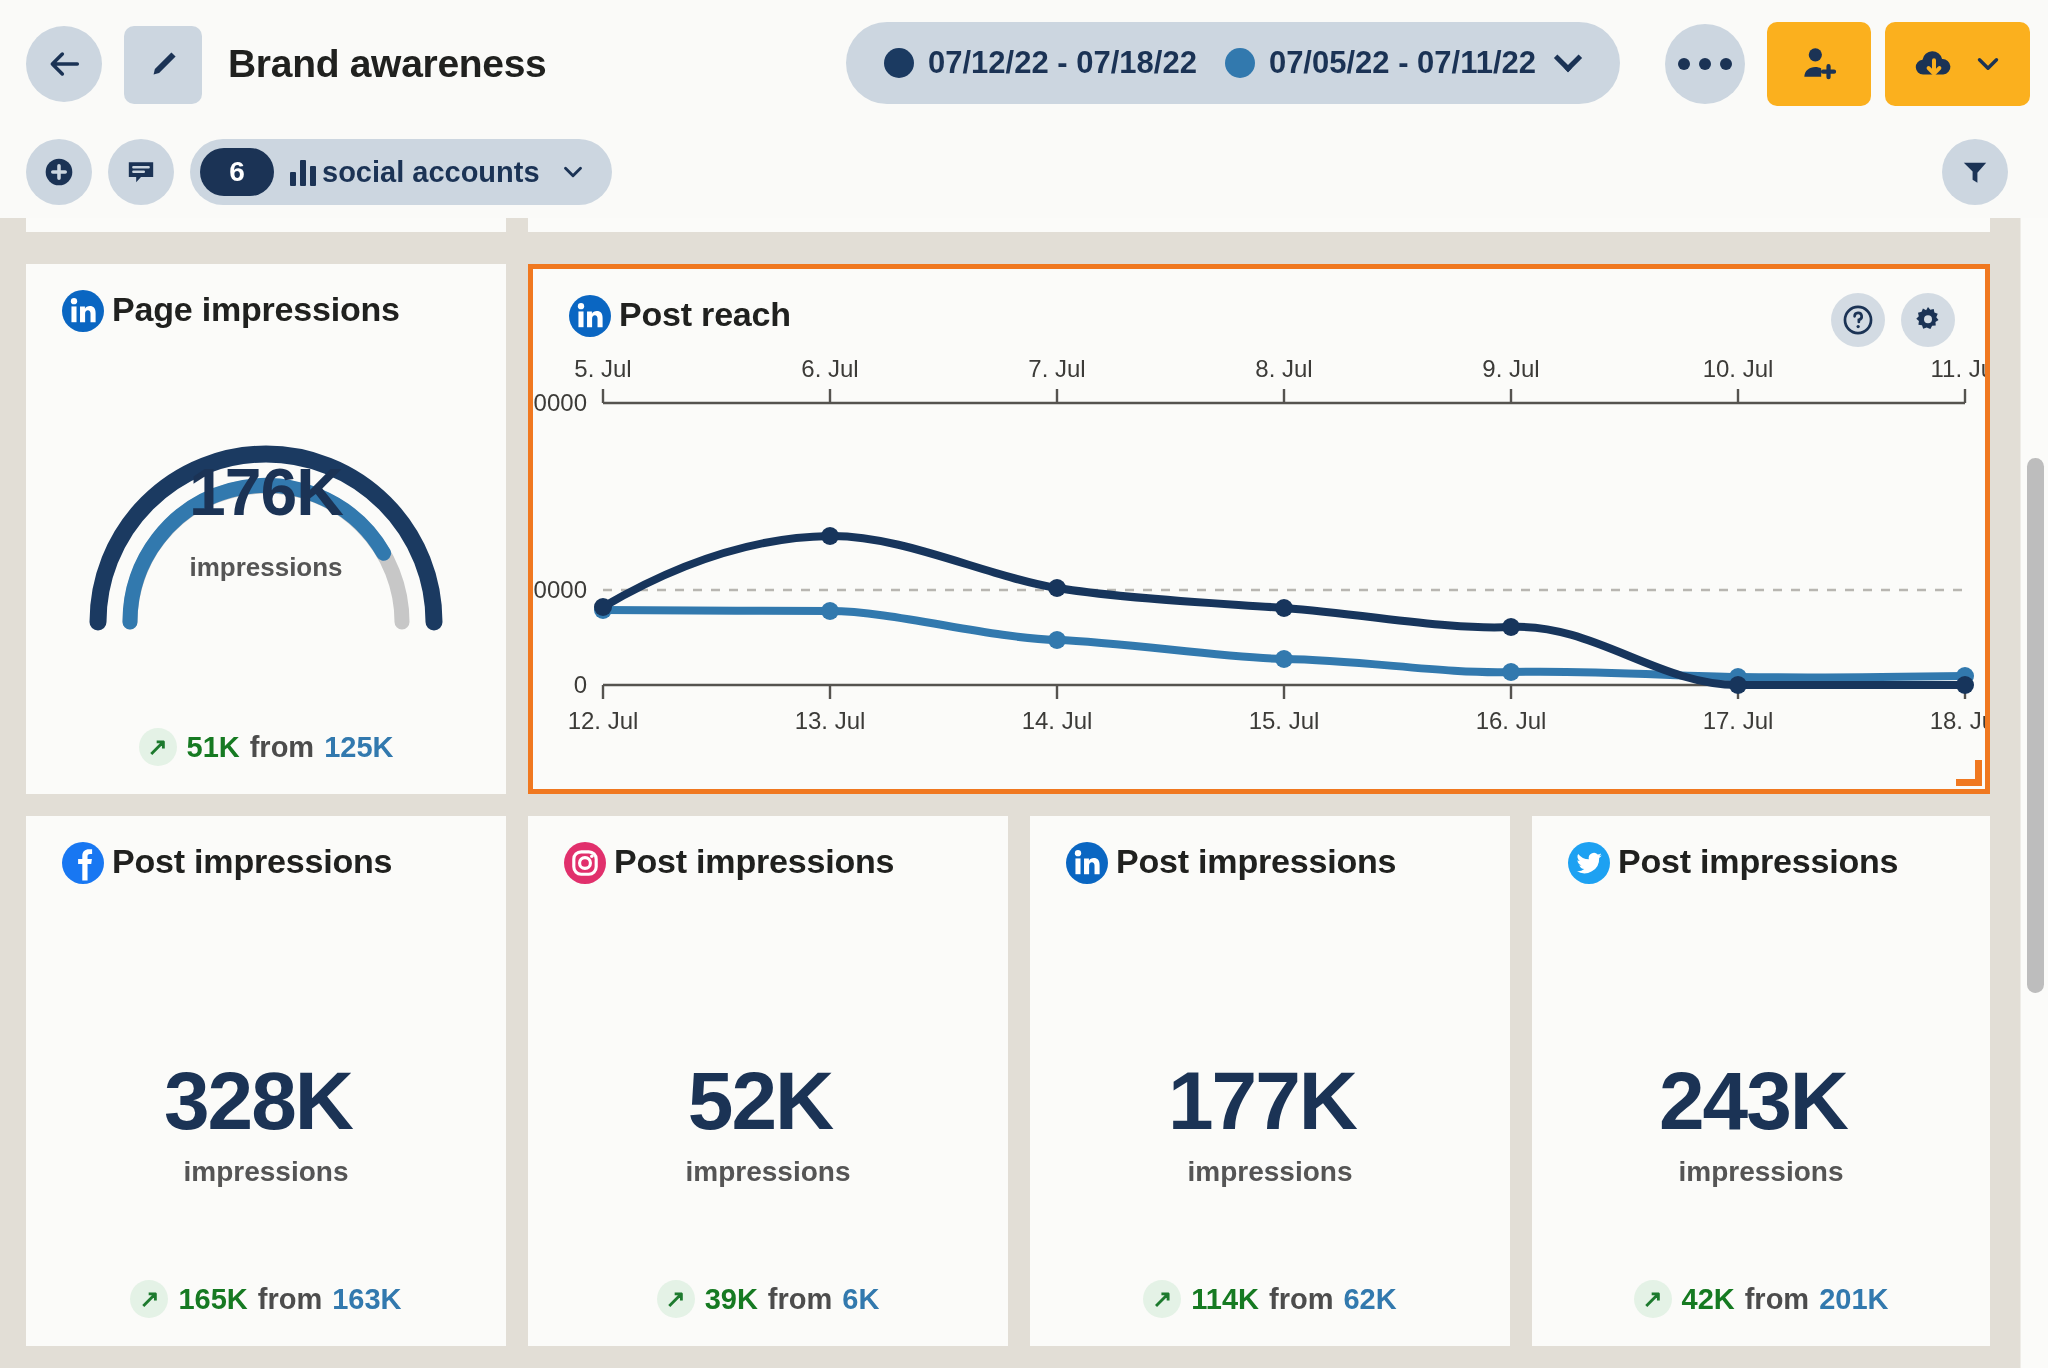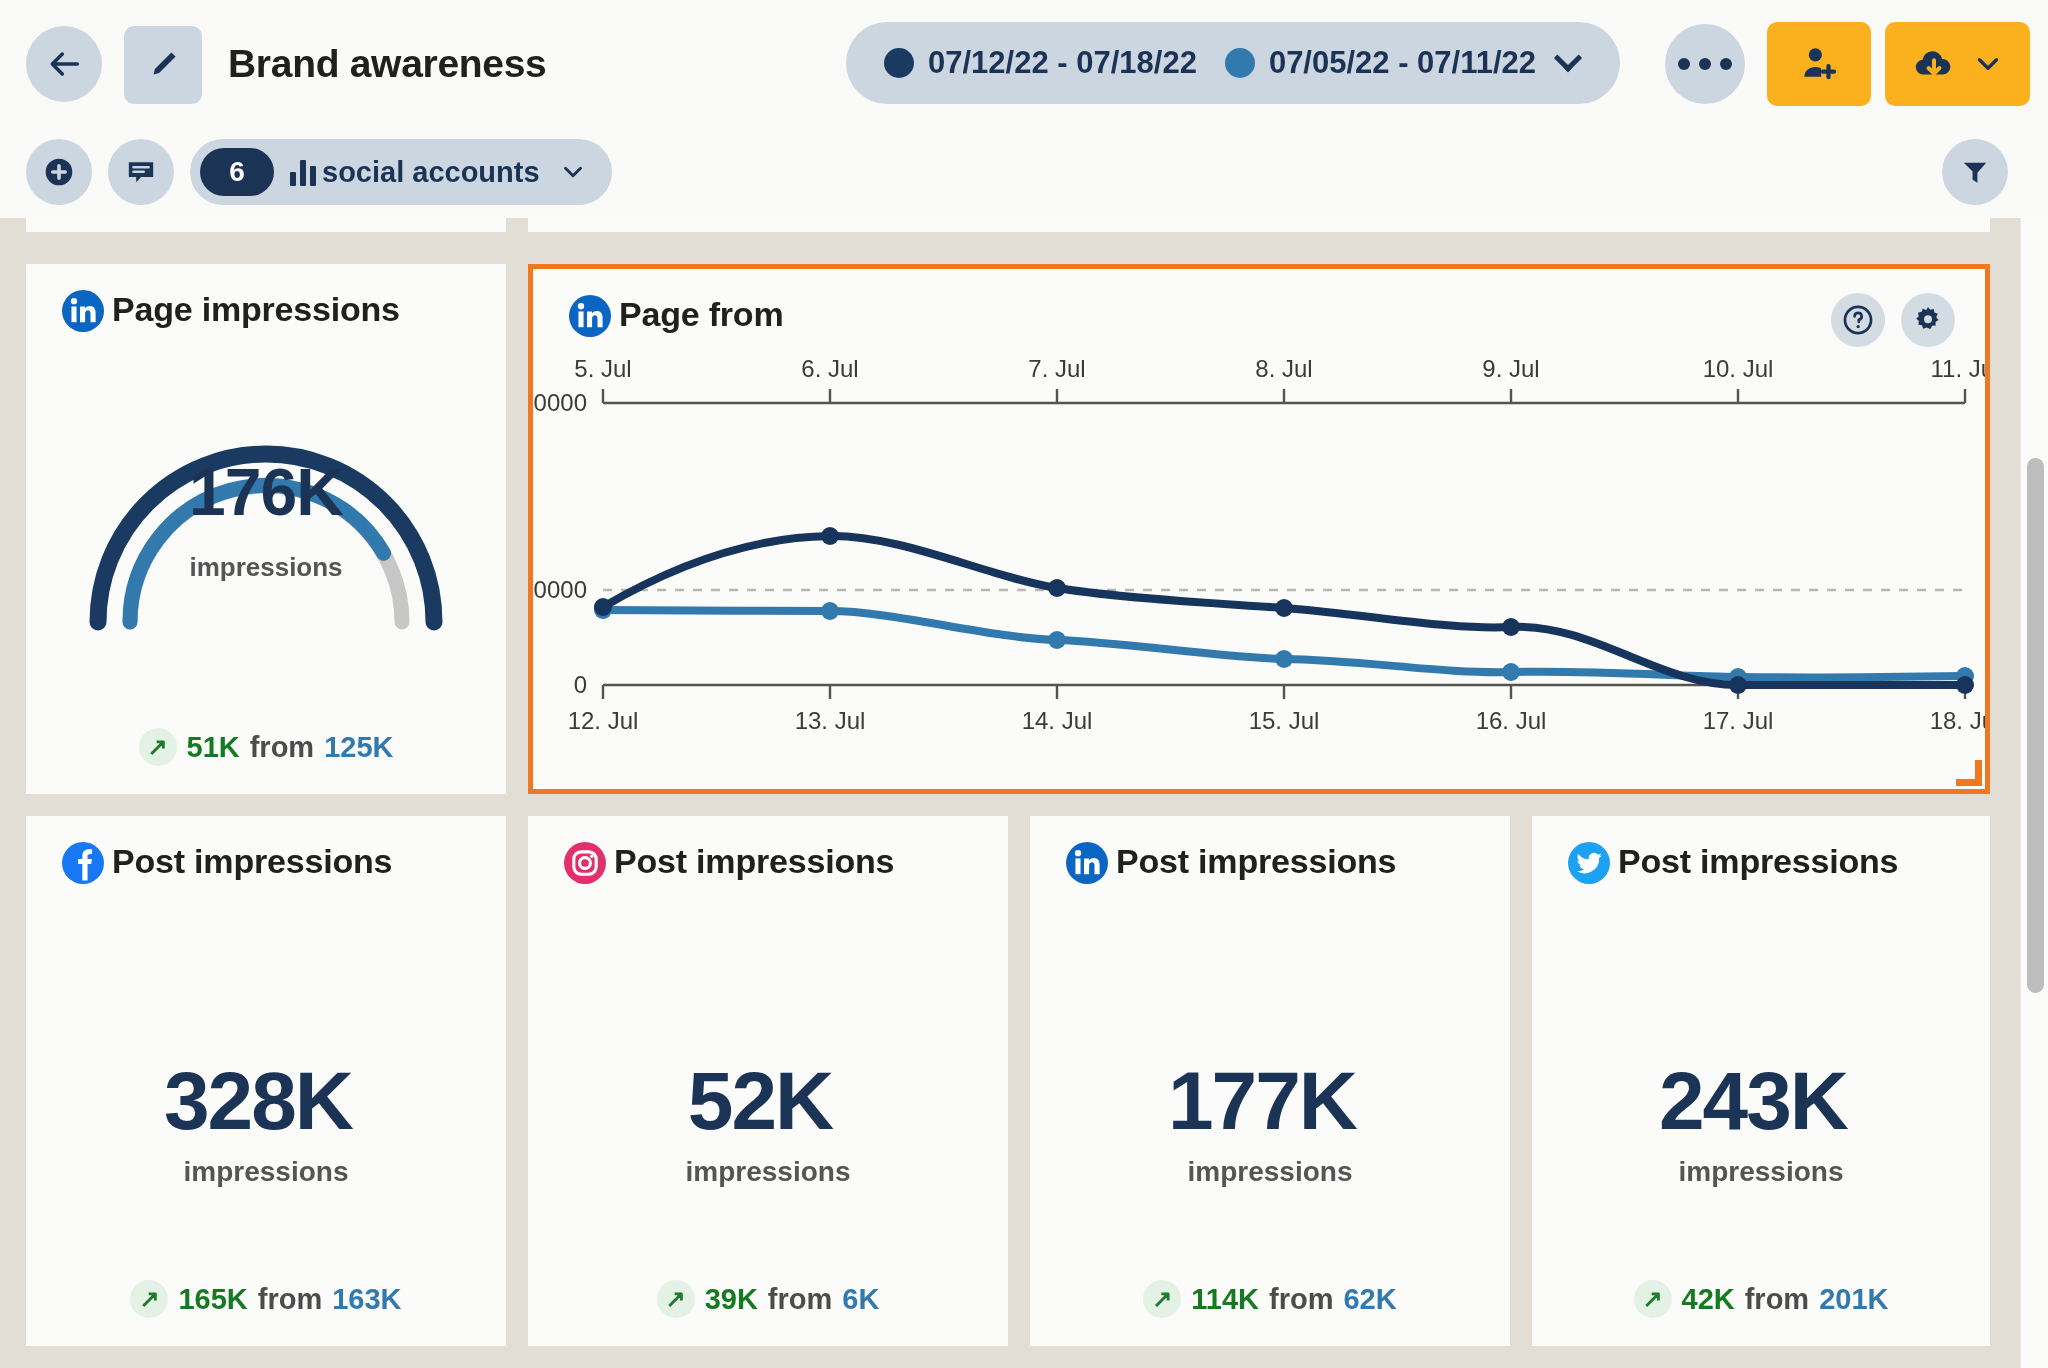--- a/index.html
+++ b/index.html
@@ -321,21 +321,21 @@
   <div class="card" id="card-page-reach">
     <div class="card-title">
       <span class="net-ico">
         <svg width="42" height="42" viewBox="0 0 24 24">
           <circle cx="12" cy="12" r="12" fill="#0a66c2"></circle>
           <rect x="5.4" y="9.4" width="2.9" height="9" fill="#fff"></rect>
           <circle cx="6.85" cy="6.4" r="1.8" fill="#fff"></circle>
           <path d="M10.3 9.4h2.8v1.3c.5-.9 1.5-1.5 2.8-1.5 2.2 0 3.3 1.4 3.3 3.9v5.3h-2.9v-4.8c0-1.3-.5-2-1.5-2s-1.6.7-1.6 2v4.8h-2.9z" fill="#fff"></path>
         </svg>
       </span>
-      <span class="tt">Page from</span>
+      <span class="tt">Post reach</span>
     </div>
 
     <div class="hdr-btns">
       <div class="hdr-btn">
         <svg width="34" height="34" viewBox="0 0 24 24">
           <circle cx="12" cy="12" r="9.2" fill="none" stroke="#1b3355" stroke-width="1.9"></circle>
           <path d="M9.6 9.4a2.5 2.5 0 1 1 3 2.5v1.5" fill="none" stroke="#1b3355" stroke-width="1.9" stroke-linecap="round"></path>
           <circle cx="12.1" cy="16.6" r="1.15" fill="#1b3355"></circle>
         </svg>
       </div>

